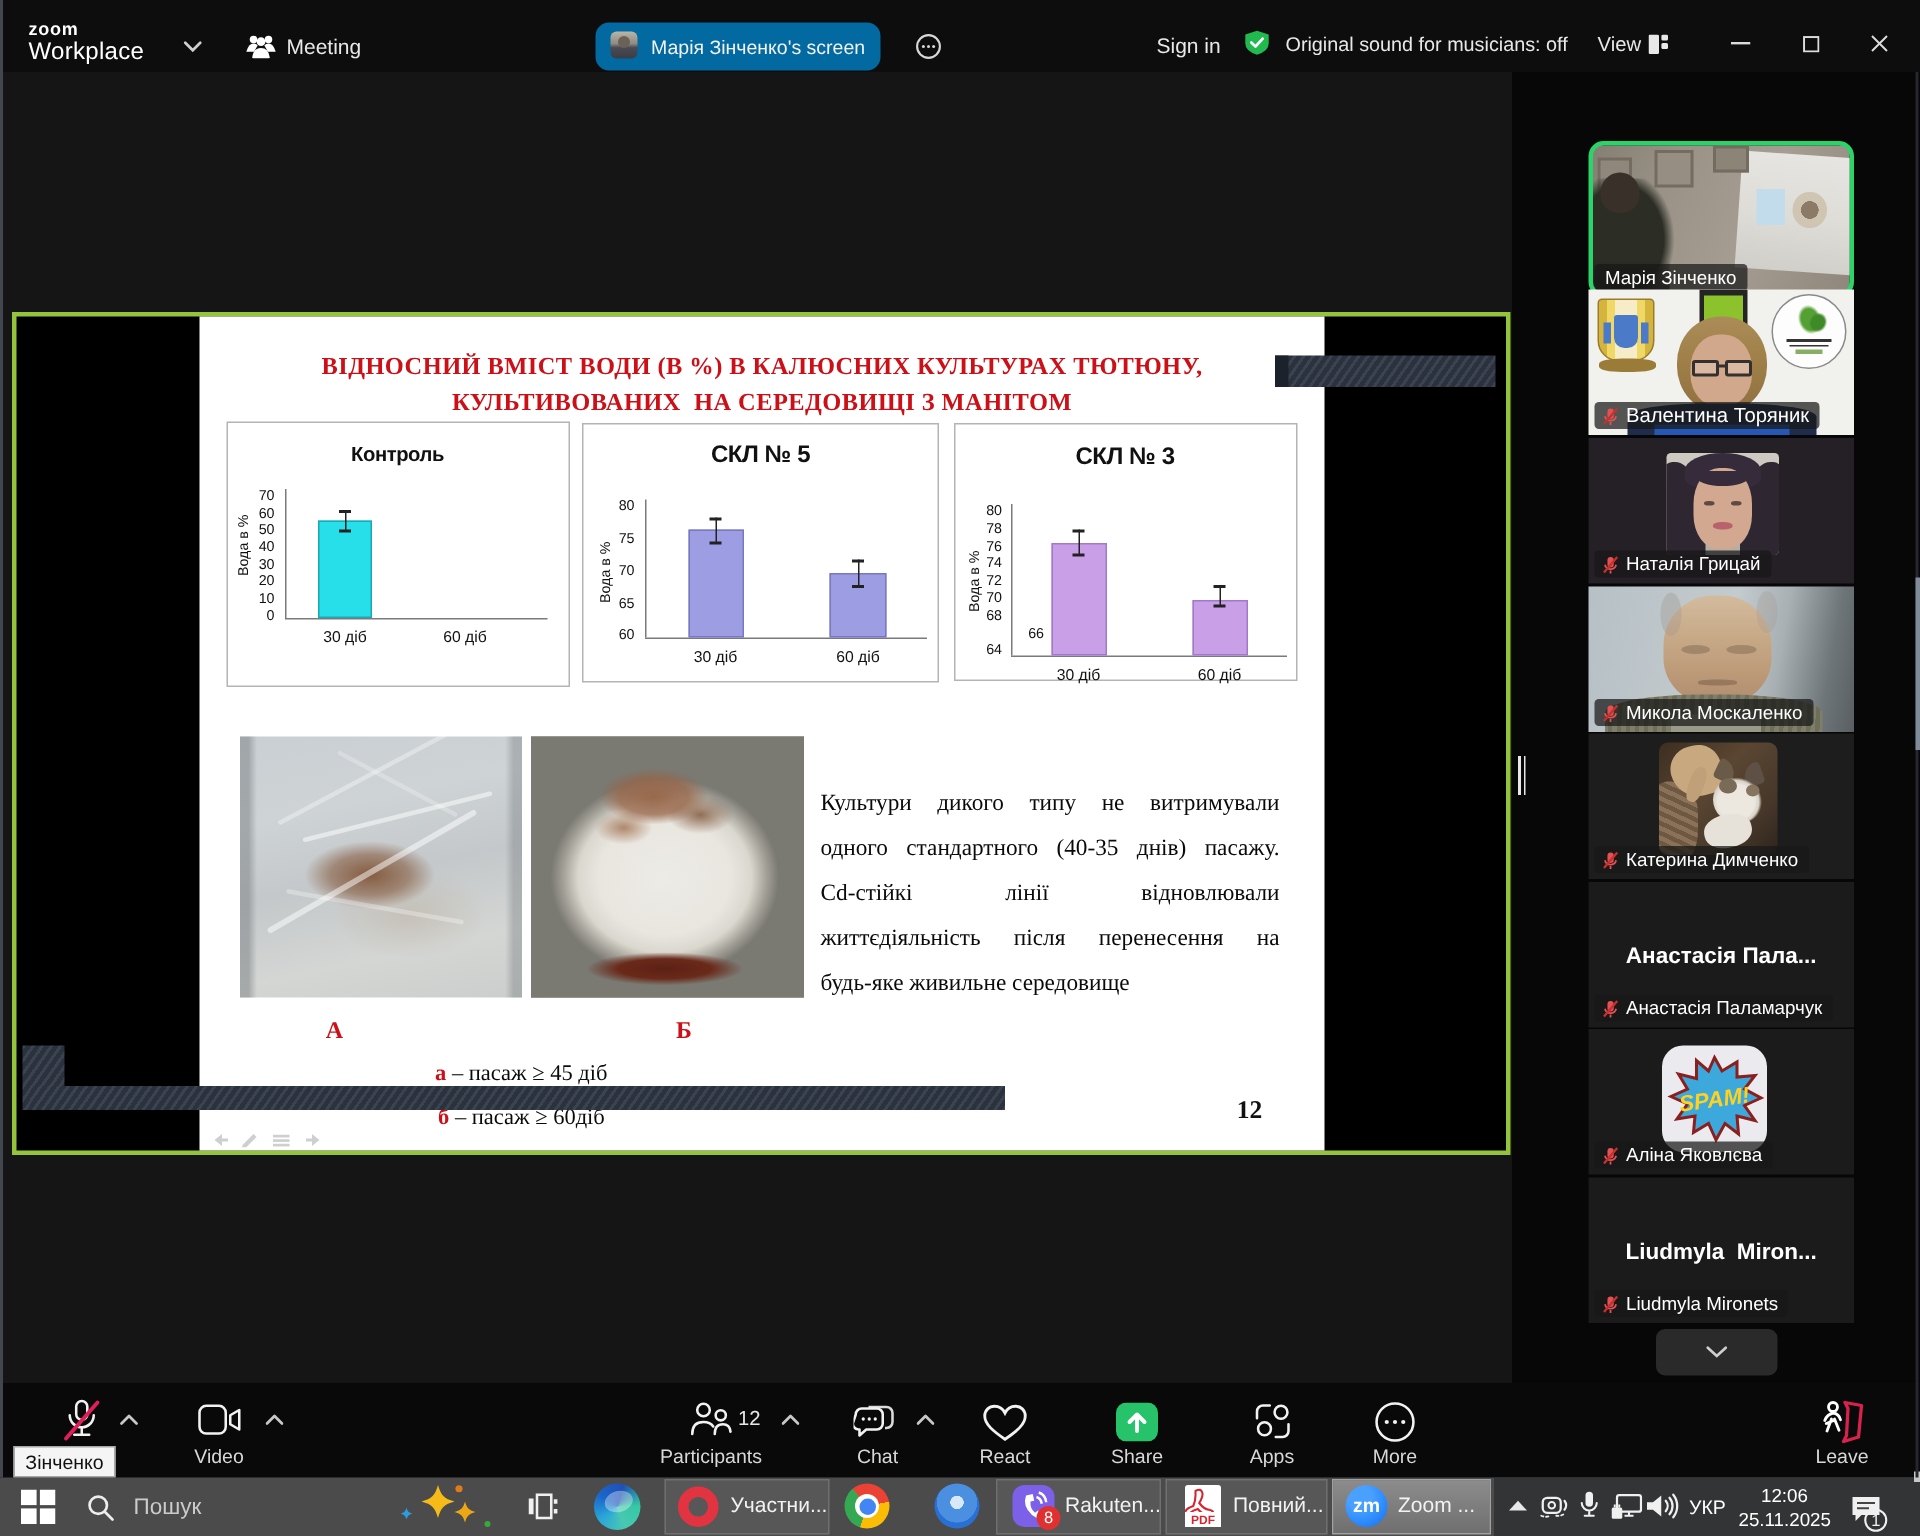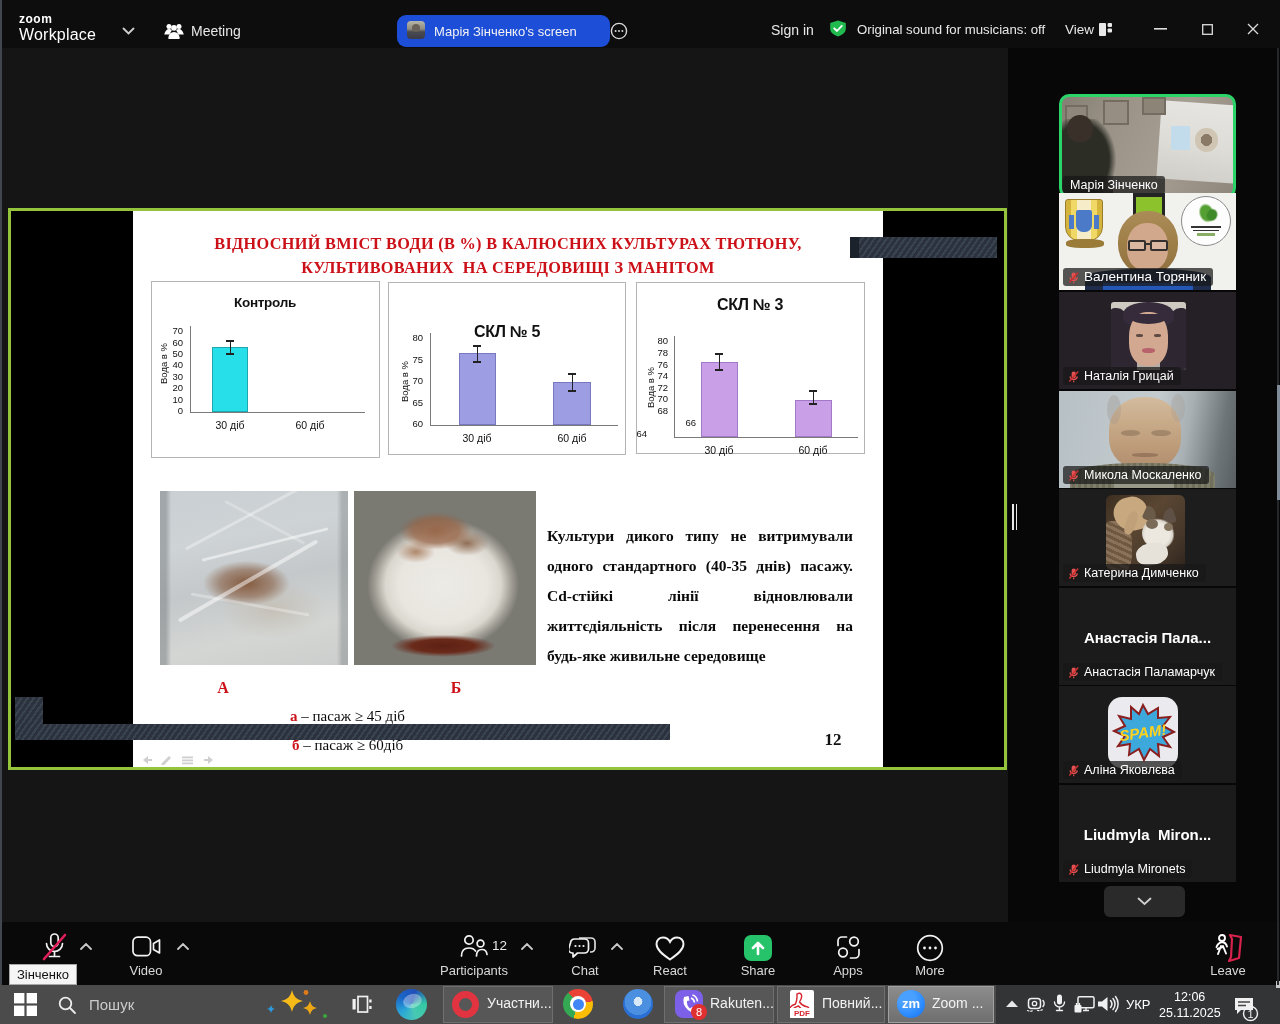--- a/index.html
+++ b/index.html
@@ -7,21 +7,21 @@
   body { font-family:"Liberation Sans", sans-serif; }
   #root { position:relative; width:1280px; height:1024px; background:#151515; }
   .abs { position:absolute; }
 
   
   #titlebar { position:absolute; left:0; top:0; width:1280px; height:48px; background:#0d0d0e; color:#fff; }
   #zoomlogo { position:absolute; left:19px; top:4px; line-height:1; }
   #zoomlogo .z1 { font-size:12px; font-weight:700; letter-spacing:.5px; display:block; margin-top:9px;}
   #zoomlogo .z2 { font-size:16px; font-weight:500; display:block; margin-top:2px; letter-spacing:.2px;}
   .tbtext { position:absolute; color:#e8e8e8; font-size:14px; }
-  #pill { position:absolute; left:397px; top:15px; width:213px; height:32px; background:#1d4ed8; border-radius:9px; }
+  #pill { position:absolute; left:397px; top:15px; width:190px; height:32px; background:#0369a1; border-radius:9px; }
   #pillav { position:absolute; left:10px; top:6px; width:18px; height:18px; border-radius:4px;
             background:linear-gradient(180deg,#b8b6a8 0%,#8e8c80 45%,#4a4a52 60%,#3a3c48 100%); overflow:hidden;}
   #pillav:before{content:""; position:absolute; left:5px; top:3px; width:8px; height:8px; border-radius:50%; background:#6a6158;}
   #pill .ptxt { position:absolute; left:37px; top:9px; font-size:13px; color:#f2f2f2; white-space:nowrap; }
 
   
   #content { position:absolute; left:0; top:48px; width:1280px; height:874px; background:#151515; }
   #sidebarcol { position:absolute; left:1008px; top:0; width:272px; height:874px; background:#070707; }
   #sharebox { position:absolute; left:8px; top:160px; width:999px; height:562px; background:#000; border:3px solid #94c43c; }
   #slide { position:absolute; left:122px; top:0px; width:750px; height:556px; background:#ffffff; overflow:hidden;
@@ -55,21 +55,21 @@
   #photoB { position:absolute; left:221px; top:280px; width:182px; height:174px;
      background:
        radial-gradient(52px 11px at 49% 89%, #5c2014 0%, #6a2a1a 60%, rgba(92,32,20,0) 100%),
        radial-gradient(46px 24px at 45% 23%, rgba(150,100,70,.95) 0%, rgba(150,100,70,.75) 50%, rgba(150,100,70,0) 78%),
        radial-gradient(28px 16px at 62% 30%, rgba(130,90,62,.85) 0%, rgba(130,90,62,0) 80%),
        radial-gradient(24px 14px at 34% 35%, rgba(165,120,88,.85) 0%, rgba(165,120,88,0) 80%),
        radial-gradient(76px 66px at 49% 54%, #edebe6 0%, #e9e6e0 58%, #dad7cf 76%, #a09d95 90%, #7a7972 100%),
        linear-gradient(180deg,#71716b 0%, #7a7a74 40%, #616158 100%); }
   .slred { color:#cc1018; font-weight:700; }
   #ptext { position:absolute; left:414px; top:310px; width:306px; font-family:"Liberation Serif",serif;
-           font-size:15.5px; color:#0a0a0a;font-weight:bold; }
+           font-size:15.5px; color:#0a0a0a; }
   #ptext div { height:30px; line-height:30px; text-align:justify; text-align-last:justify; white-space:nowrap; }
   #ptext div.last { text-align-last:left; }
 
   
   .tile { position:absolute; left:1059px; width:177px; height:97px; background:#1c1c1c; overflow:hidden; }
   .nametag { position:absolute; left:4px; bottom:4px; background:rgba(24,24,24,.72); color:#fff;
              font-size:12.5px; line-height:18px; padding:0 7px 0 4px; border-radius:3px; white-space:nowrap; display:flex; align-items:center;}
   .nametag.nomic { padding-left:7px; }
   .micico { width:13px; height:13px; margin-right:4px; flex:0 0 auto; }
   .bigname { position:absolute; left:0; width:177px; text-align:center; color:#fff; font-weight:700; font-size:15px; }
@@ -158,21 +158,21 @@
         <div class="axline" style="left:57px;top:115px;width:1px;height:86px;"></div>
         <div class="axline" style="left:57px;top:201px;width:175px;height:1px;"></div>
         <div class="bar" style="left:79px;top:136px;width:36px;height:65px;background:#26dfe9;border:1px solid #1ba8b0;"></div>
         <div class="err" style="left:96.5px;top:129px;height:14px;"></div>
         <div class="errcap" style="left:93px;top:129px;width:8px;"></div>
         <div class="errcap" style="left:93px;top:142px;width:8px;"></div>
         <div class="xlab" style="left:67px;top:208px;">30 діб</div>
         <div class="xlab" style="left:147px;top:208px;">60 діб</div>
 
         <div class="chartbox" style="left:255px;top:71px;width:238px;height:173px;"></div>
-        <div class="ctitle" style="left:304px;top:84px;width:140px;font-size:16px;margin-top:28px;">СКЛ № 5</div>
+        <div class="ctitle" style="left:304px;top:84px;width:140px;font-size:16px;">СКЛ № 5</div>
         <div class="ylab" style="left:260px;top:208px;">60</div>
         <div class="ylab" style="left:260px;top:186.5px;">65</div>
         <div class="ylab" style="left:260px;top:165px;">70</div>
         <div class="ylab" style="left:260px;top:143.5px;">75</div>
         <div class="ylab" style="left:260px;top:122px;">80</div>
         <div class="vlabel" style="left:241px;top:165px;width:60px;text-align:center;">Вода в %</div>
         <div class="axline" style="left:297px;top:122px;width:1px;height:92px;"></div>
         <div class="axline" style="left:297px;top:214px;width:188px;height:1px;"></div>
         <div class="bar" style="left:326px;top:142px;width:37px;height:72px;background:#9d9de4;border:1px solid #7878c0;"></div>
         <div class="bar" style="left:420px;top:171px;width:38px;height:43px;background:#9d9de4;border:1px solid #7878c0;"></div>
@@ -180,21 +180,21 @@
         <div class="errcap" style="left:340px;top:134px;width:8px;"></div>
         <div class="errcap" style="left:340px;top:150px;width:8px;"></div>
         <div class="err" style="left:438.5px;top:162px;height:18px;"></div>
         <div class="errcap" style="left:435px;top:162px;width:8px;"></div>
         <div class="errcap" style="left:435px;top:179px;width:8px;"></div>
         <div class="xlab" style="left:314px;top:221px;">30 діб</div>
         <div class="xlab" style="left:409px;top:221px;">60 діб</div>
 
         <div class="chartbox" style="left:503px;top:71px;width:229px;height:172px;"></div>
         <div class="ctitle" style="left:547px;top:85px;width:140px;font-size:16px;">СКЛ № 3</div>
-        <div class="ylab" style="left:484px;top:218px;">64</div>
+        <div class="ylab" style="left:505px;top:218px;">64</div>
         <div class="ylab" style="left:533px;top:206.5px;">66</div>
         <div class="ylab" style="left:505px;top:195px;">68</div>
         <div class="ylab" style="left:505px;top:183px;">70</div>
         <div class="ylab" style="left:505px;top:171.5px;">72</div>
         <div class="ylab" style="left:505px;top:160px;">74</div>
         <div class="ylab" style="left:505px;top:148.5px;">76</div>
         <div class="ylab" style="left:505px;top:136.5px;">78</div>
         <div class="ylab" style="left:505px;top:125px;">80</div>
         <div class="vlabel" style="left:487px;top:171px;width:60px;text-align:center;">Вода в %</div>
         <div class="axline" style="left:541px;top:125px;width:1px;height:101px;"></div>

